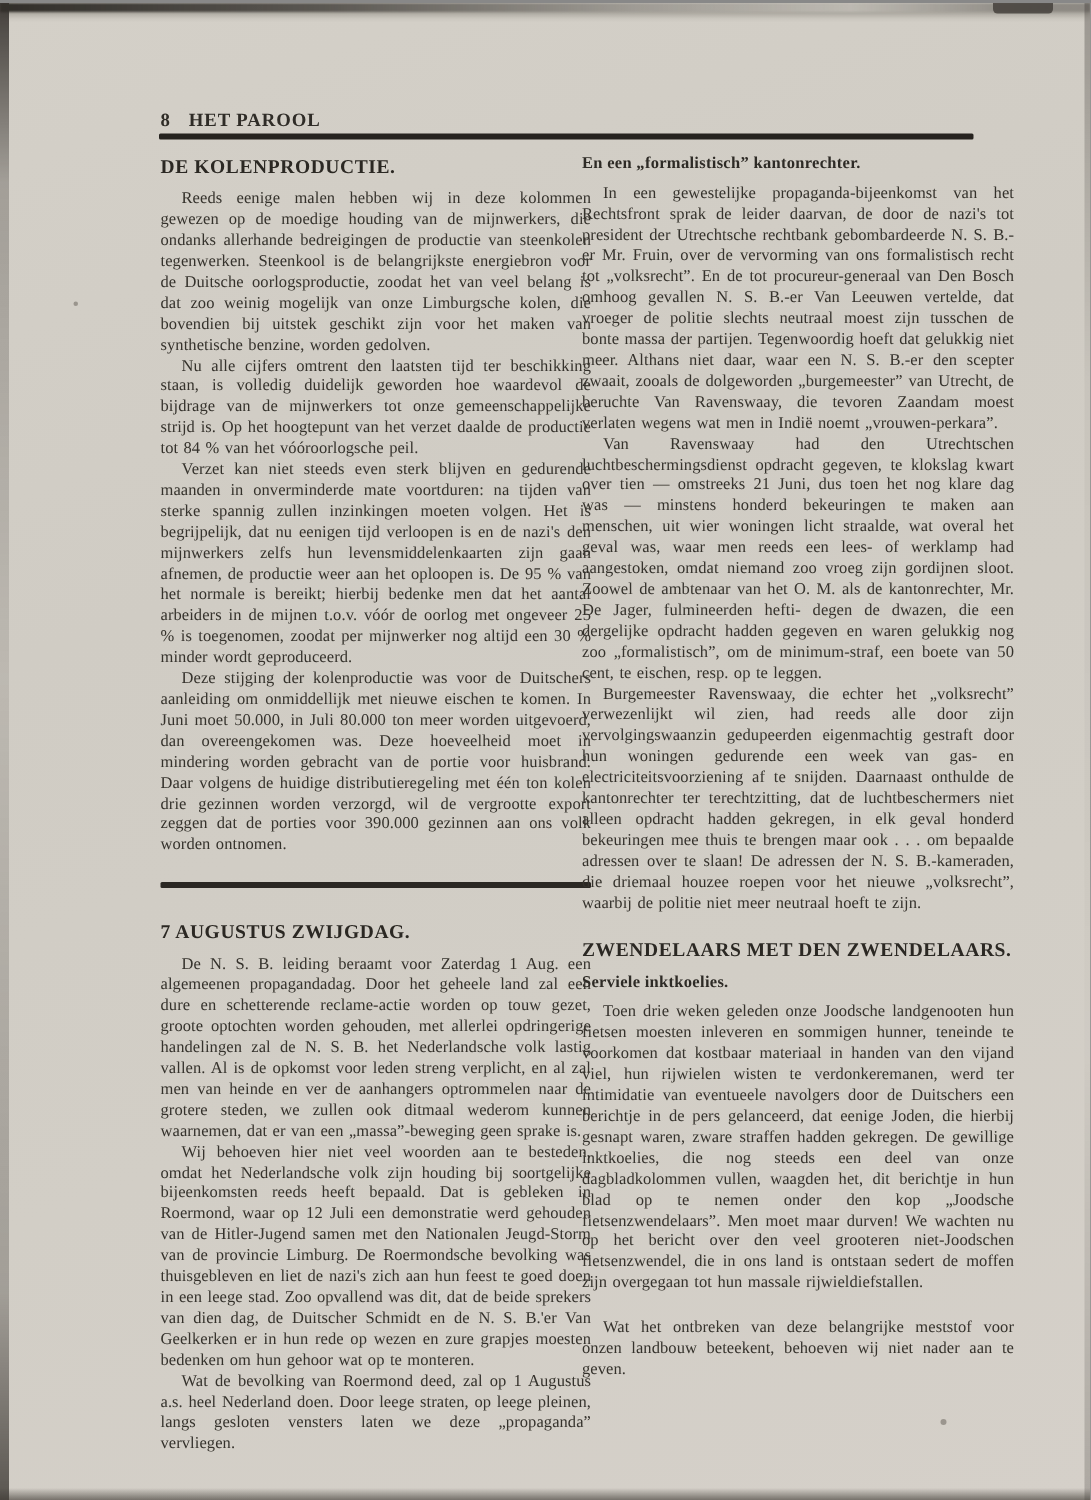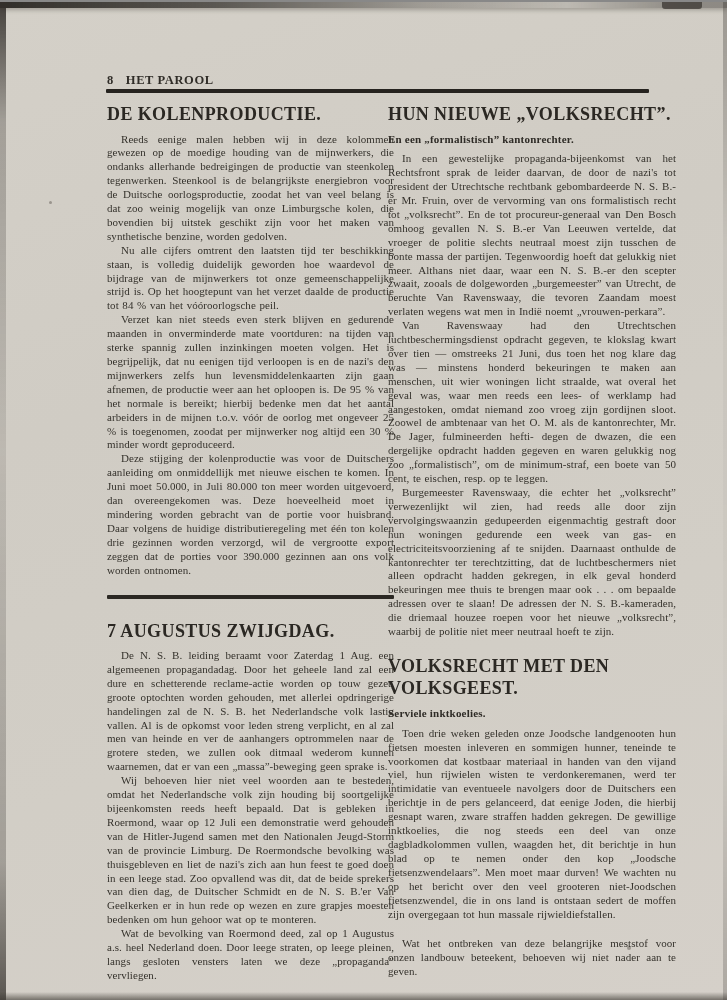--- a/index.html
+++ b/index.html
@@ -35,21 +35,21 @@
   .masthead{position:absolute;left:107px;top:71px;font-weight:bold;font-size:12.5px;letter-spacing:.6px;color:#2f2c27;white-space:nowrap;}
   .masthead .pagenum{margin-right:12px;}
   .header-rule{position:absolute;left:106px;top:87px;width:543px;height:3.5px;background:#26231f;border-radius:1px;}
 
   
   .col{position:absolute;top:101px;}
   .col-left{left:107px;width:287px;}
   .col-right{left:388px;width:288px;}
 
   article{margin:0;}
-  h2{font-size:18px;font-weight:bold;letter-spacing:.4px;color:#2b2823;margin:0 0 7px 0;line-height:1.25;}
+  h2{font-size:13px;font-weight:bold;letter-spacing:.4px;color:#2b2823;margin:0 0 7px 0;line-height:1.25;}
   h3{font-size:11px;font-weight:bold;letter-spacing:.2px;color:#2e2b26;margin:0 0 7px 0;line-height:1.25;}
   p{margin:0;font-size:11px;line-height:13.9px;text-align:justify;text-indent:14px;word-spacing:.8px;letter-spacing:.05px;}
   .divider{height:4px;background:#2b2823;margin:17px 0 21px 0;border-radius:1px;}
   .article-gap{margin-top:16px;}
   .subhead-gap{margin-bottom:6px;}
 </style>
 </head>
 <body>
 
 <div class="scan">
@@ -81,29 +81,28 @@
     <article>
       <h2>7 AUGUSTUS ZWIJGDAG.</h2>
       <p>De N. S. B. leiding beraamt voor Zaterdag 1 Aug. een algemeenen propagandadag. Door het geheele land zal een dure en schetterende reclame-actie worden op touw gezet, groote optochten worden gehouden, met allerlei opdringerige handelingen zal de N. S. B. het Nederlandsche volk lastig vallen. Al is de opkomst voor leden streng verplicht, en al zal men van heinde en ver de aanhangers optrommelen naar de grotere steden, we zullen ook ditmaal wederom kunnen waarnemen, dat er van een „massa”-beweging geen sprake is.</p>
       <p>Wij behoeven hier niet veel woorden aan te besteden, omdat het Nederlandsche volk zijn houding bij soortgelijke bijeenkomsten reeds heeft bepaald. Dat is gebleken in Roermond, waar op 12 Juli een demonstratie werd gehouden van de Hitler-Jugend samen met den Nationalen Jeugd-Storm van de provincie Limburg. De Roermondsche bevolking was thuisgebleven en liet de nazi's zich aan hun feest te goed doen in een leege stad. Zoo opvallend was dit, dat de beide sprekers van dien dag, de Duitscher Schmidt en de N. S. B.'er Van Geelkerken er in hun rede op wezen en zure grapjes moesten bedenken om hun gehoor wat op te monteren.</p>
       <p>Wat de bevolking van Roermond deed, zal op 1 Augustus a.s. heel Nederland doen. Door leege straten, op leege pleinen, langs gesloten vensters laten we deze „propaganda” vervliegen.</p>
     </article>
   </section>
 
   <section class="col col-right">
     <article>
-      <h2>HUN NIEUWE „VOLKSRECHT”.</h2>
       <h3 class="subhead-gap">En een „formalistisch” kantonrechter.</h3>
       <p>In een gewestelijke propaganda-bijeenkomst van het Rechtsfront sprak de leider daarvan, de door de nazi's tot president der Utrechtsche rechtbank gebombardeerde N. S. B.-er Mr. Fruin, over de vervorming van ons formalistisch recht tot „volksrecht”. En de tot procureur-generaal van Den Bosch omhoog gevallen N. S. B.-er Van Leeuwen vertelde, dat vroeger de politie slechts neutraal moest zijn tusschen de bonte massa der partijen. Tegenwoordig hoeft dat gelukkig niet meer. Althans niet daar, waar een N. S. B.-er den scepter zwaait, zooals de dolgeworden „burgemeester” van Utrecht, de beruchte Van Ravenswaay, die tevoren Zaandam moest verlaten wegens wat men in Indië noemt „vrouwen-perkara”.</p>
       <p>Van Ravenswaay had den Utrechtschen luchtbeschermingsdienst opdracht gegeven, te klokslag kwart over tien — omstreeks 21 Juni, dus toen het nog klare dag was — minstens honderd bekeuringen te maken aan menschen, uit wier woningen licht straalde, wat overal het geval was, waar men reeds een lees- of werklamp had aangestoken, omdat niemand zoo vroeg zijn gordijnen sloot. Zoowel de ambtenaar van het O. M. als de kantonrechter, Mr. De Jager, fulmineerden hefti- degen de dwazen, die een dergelijke opdracht hadden gegeven en waren gelukkig nog zoo „formalistisch”, om de minimum-straf, een boete van 50 cent, te eischen, resp. op te leggen.</p>
       <p>Burgemeester Ravenswaay, die echter het „volksrecht” verwezenlijkt wil zien, had reeds alle door zijn vervolgingswaanzin gedupeerden eigenmachtig gestraft door hun woningen gedurende een week van gas- en electriciteitsvoorziening af te snijden. Daarnaast onthulde de kantonrechter ter terechtzitting, dat de luchtbeschermers niet alleen opdracht hadden gekregen, in elk geval honderd bekeuringen mee thuis te brengen maar ook . . . om bepaalde adressen over te slaan! De adressen der N. S. B.-kameraden, die driemaal houzee roepen voor het nieuwe „volksrecht”, waarbij de politie niet meer neutraal hoeft te zijn.</p>
     </article>
 
     <article class="article-gap">
-      <h2>VOLKSRECHT MET DEN VOLKSGEEST.</h2>
+      <h2>ZWENDELAARS MET DEN ZWENDELAARS.</h2>
       <h3 class="subhead-gap">Serviele inktkoelies.</h3>
       <p>Toen drie weken geleden onze Joodsche landgenooten hun fietsen moesten inleveren en sommigen hunner, teneinde te voorkomen dat kostbaar materiaal in handen van den vijand viel, hun rijwielen wisten te verdonkeremanen, werd ter intimidatie van eventueele navolgers door de Duitschers een berichtje in de pers gelanceerd, dat eenige Joden, die hierbij gesnapt waren, zware straffen hadden gekregen. De gewillige inktkoelies, die nog steeds een deel van onze dagbladkolommen vullen, waagden het, dit berichtje in hun blad op te nemen onder den kop „Joodsche fietsenzwendelaars”. Men moet maar durven! We wachten nu op het bericht over den veel grooteren niet-Joodschen fietsenzwendel, die in ons land is ontstaan sedert de moffen zijn overgegaan tot hun massale rijwieldiefstallen.</p>
     </article>
 
     <article class="article-gap">
       <p>Wat het ontbreken van deze belangrijke meststof voor onzen landbouw beteekent, behoeven wij niet nader aan te geven.</p>
     </article>
   </section>
 
 </div>

